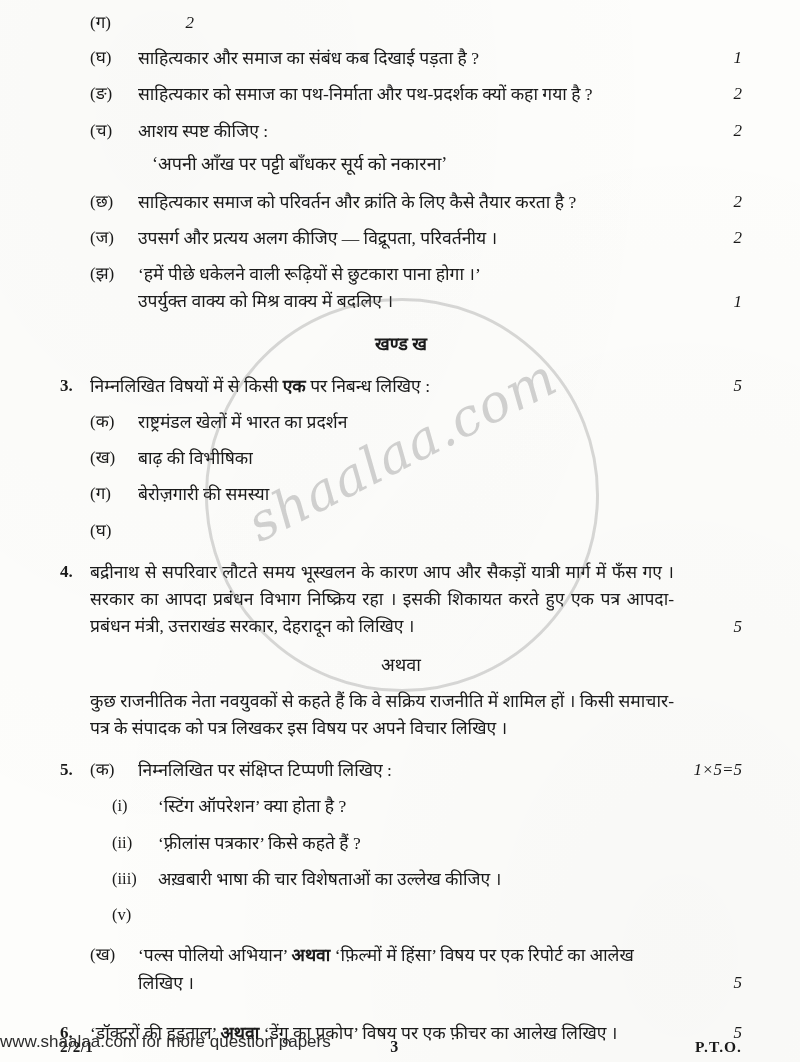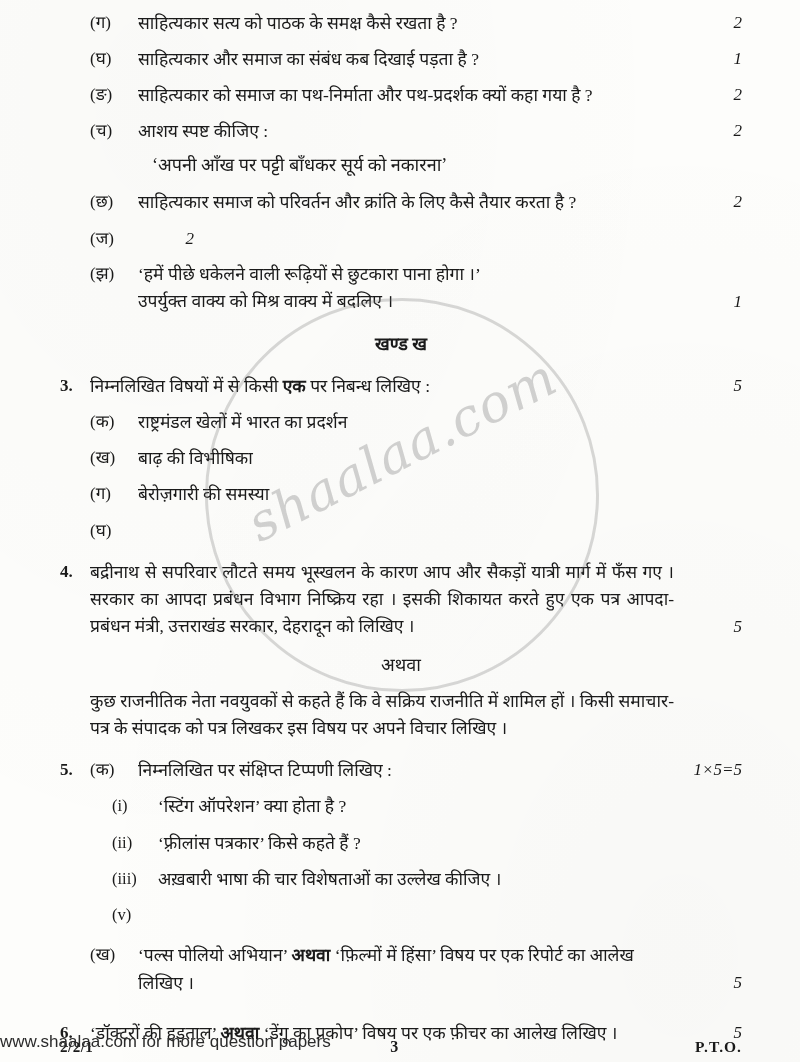--- a/index.html
+++ b/index.html
@@ -169,21 +169,20 @@
 <div class="page">
 
   <div class="watermark"></div>
   <div class="watermark-text">shaalaa.com</div>
 
   <div class="content">
 
     <div class="row">
       <div class="qnum"></div>
       <div class="sublabel">(ग)</div>
-      <div class="body">साहित्यकार सत्य को पाठक के समक्ष कैसे रखता है ?</div>
       <div class="marks">2</div>
     </div>
 
     <div class="row">
       <div class="qnum"></div>
       <div class="sublabel">(घ)</div>
       <div class="body">साहित्यकार और समाज का संबंध कब दिखाई पड़ता है ?</div>
       <div class="marks">1</div>
     </div>
 
@@ -206,20 +205,21 @@
     <div class="row">
       <div class="qnum"></div>
       <div class="sublabel">(छ)</div>
       <div class="body">साहित्यकार समाज को परिवर्तन और क्रांति के लिए कैसे तैयार करता है ?</div>
       <div class="marks">2</div>
     </div>
 
     <div class="row">
       <div class="qnum"></div>
       <div class="sublabel">(ज)</div>
+      <div class="body">उपसर्ग और प्रत्यय अलग कीजिए — विद्रूपता, परिवर्तनीय ।</div>
       <div class="marks">2</div>
     </div>
 
     <div class="row">
       <div class="qnum"></div>
       <div class="sublabel">(झ)</div>
       <div class="body">
         <div>‘हमें पीछे धकेलने वाली रूढ़ियों से छुटकारा पाना होगा ।’</div>
         <div>उपर्युक्त वाक्य को मिश्र वाक्य में बदलिए ।</div>
       </div>

